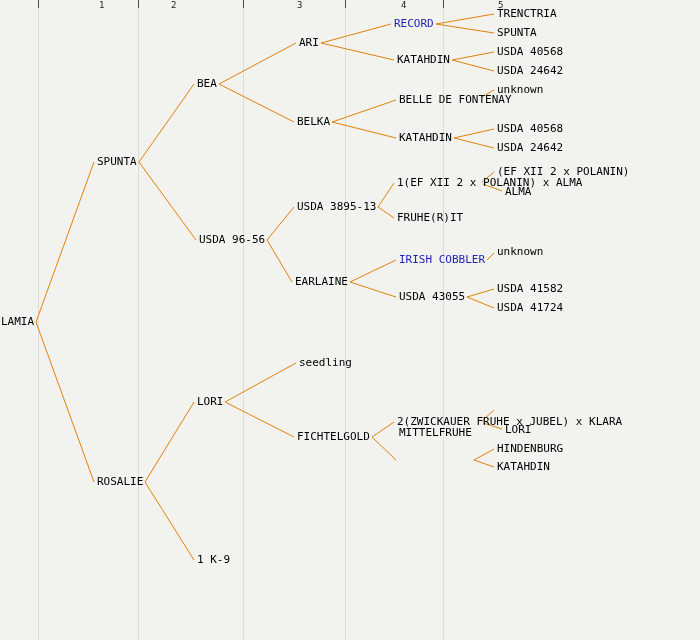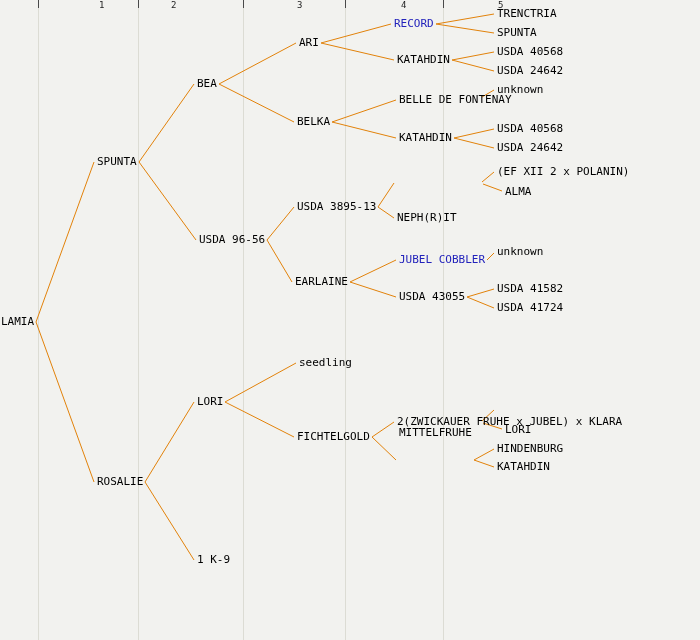--- a/index.html
+++ b/index.html
@@ -128,22 +128,23 @@
   <div class="node" style="left:299px;top:37px">ARI</div>
   <div class="node" style="left:297px;top:116px">BELKA</div>
   <div class="node" style="left:297px;top:201px">USDA 3895-13</div>
   <div class="node" style="left:295px;top:276px">EARLAINE</div>
   <div class="node" style="left:299px;top:357px">seedling</div>
   <div class="node" style="left:297px;top:431px">FICHTELGOLD</div>
   <div class="node link" style="left:394px;top:18px">RECORD</div>
   <div class="node" style="left:397px;top:54px">KATAHDIN</div>
   <div class="node" style="left:399px;top:94px">BELLE DE FONTENAY</div>
   <div class="node" style="left:399px;top:132px">KATAHDIN</div>
-  <div class="node" style="left:397px;top:212px">NEPH(R)IT</div>
-  <div class="node link" style="left:399px;top:254px">JUBEL COBBLER</div>
+  <div class="node" style="left:397px;top:177px">1(EF XII 2 x POLANIN) x ALMA</div>
+  <div class="node" style="left:397px;top:212px">FRUHE(R)IT</div>
+  <div class="node link" style="left:399px;top:254px">IRISH COBBLER</div>
   <div class="node" style="left:399px;top:291px">USDA 43055</div>
   <div class="node" style="left:397px;top:416px">2(ZWICKAUER FRUHE x JUBEL) x KLARA</div>
   <div class="node" style="left:399px;top:427px">MITTELFRUHE</div>
   <div class="node" style="left:497px;top:8px">TRENCTRIA</div>
   <div class="node" style="left:497px;top:27px">SPUNTA</div>
   <div class="node" style="left:497px;top:46px">USDA 40568</div>
   <div class="node" style="left:497px;top:65px">USDA 24642</div>
   <div class="node" style="left:497px;top:84px">unknown</div>
   <div class="node" style="left:497px;top:123px">USDA 40568</div>
   <div class="node" style="left:497px;top:142px">USDA 24642</div>

